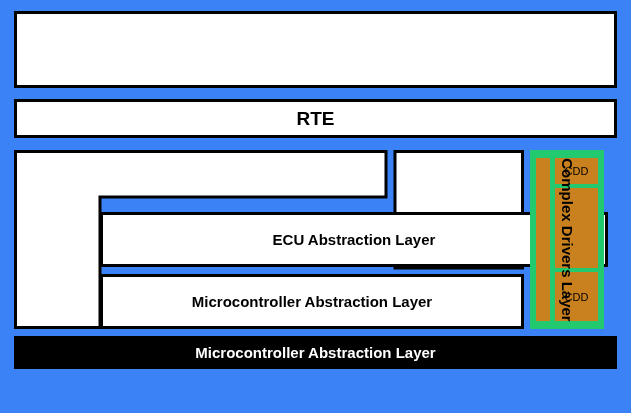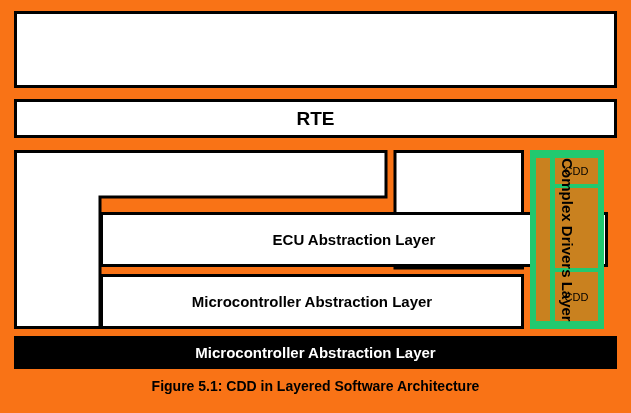--- a/index.html
+++ b/index.html
@@ -10,21 +10,21 @@
   }
   body {
     font-family: "Liberation Sans", sans-serif;
     -webkit-font-smoothing: antialiased;
   }
 
   #figure {
     position: relative;
     width: 631px;
     height: 413px;
-    background: #f97316;
+    background: #3b82f6;
     overflow: hidden;
   }
 
   
   .box {
     position: absolute;
     background: #ffffff;
     border: 3px solid #000000;
     box-sizing: border-box;
   }
@@ -248,15 +248,14 @@
 
     <div id="complex-drivers-title">
       <span>Complex Drivers Layer</span>
     </div>
   </div>
 
   <div id="microcontroller-bar">
     <div class="box-label">Microcontroller Abstraction Layer</div>
   </div>
 
-  <div id="figure-caption">Figure 5.1: CDD in Layered Software Architecture</div>
 
 </div>
 
 </body></html>

